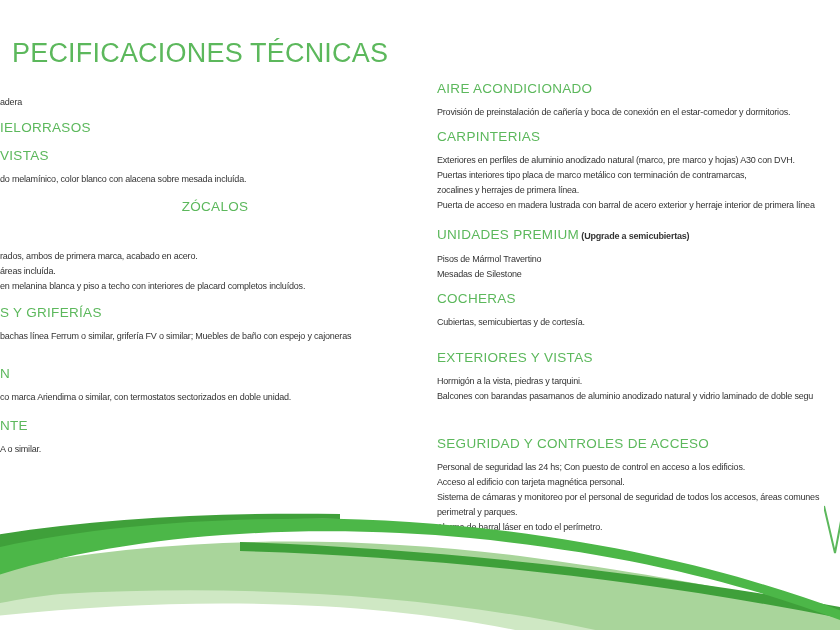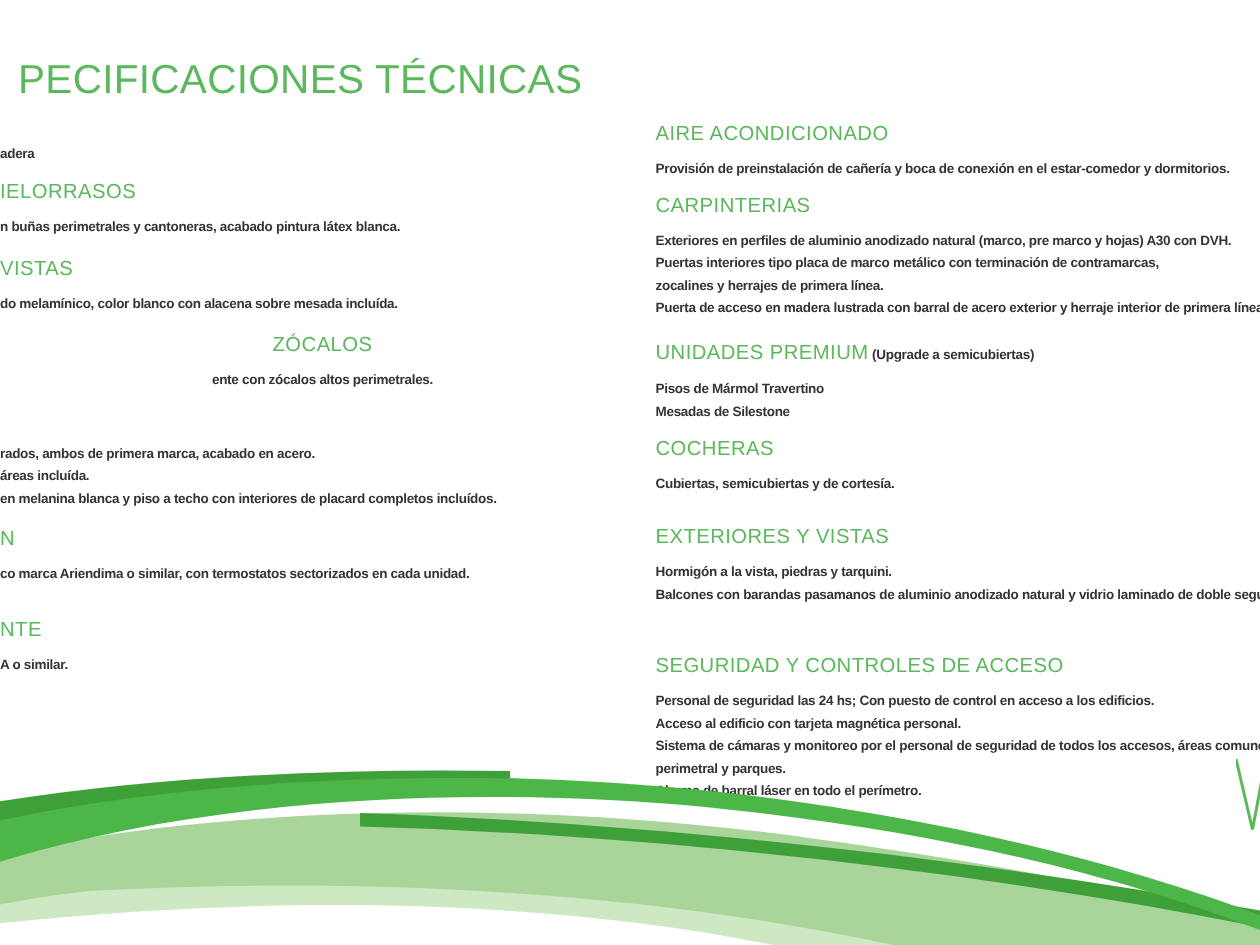--- a/index.html
+++ b/index.html
@@ -19,21 +19,21 @@
   .col-right{left:437px;top:78px;width:420px;padding-top:3px;}
   section{margin:0;}
   section h2{
     margin:0 0 8px 0;font-size:13.5px;line-height:16px;font-weight:400;
     letter-spacing:.3px;color:var(--accent);white-space:nowrap;
   }
   section h2 .suffix{
     font-size:9px;font-weight:700;letter-spacing:-.2px;color:var(--body-text);
   }
   section p{
-    margin:0;font-size:9px;line-height:15px;font-weight:700;
+    margin:0;font-size:9px;line-height:15px;font-weight:400;
     letter-spacing:-.2px;color:var(--body-text);white-space:nowrap;
   }
   
   .col-left section:nth-of-type(1){margin-top:0;}
   .col-left section:nth-of-type(2){margin-top:10px;}
   .col-left section:nth-of-type(3){margin-top:12px;}
   .col-left section:nth-of-type(4){margin-top:12px;text-align:center;}
   .col-left section:nth-of-type(5){margin-top:34px;}
   .col-left section:nth-of-type(6){margin-top:0px;}
   .col-left section:nth-of-type(7){margin-top:11px;}
@@ -52,40 +52,42 @@
 <body>
 
 <h1 class="page-title">PECIFICACIONES TÉCNICAS</h1>
 
 <div class="col col-left">
     <section>
       <p>adera</p>
     </section>
     <section>
       <h2>IELORRASOS</h2>
-      <p>n buñas perimetrales y cantoneras, acabado pintura látex blanca.</p>
     </section>
     <section>
       <h2>VISTAS</h2>
       <p>do melamínico, color blanco con alacena sobre mesada incluída.</p>
     </section>
     <section>
       <h2>ZÓCALOS</h2>
-      <p>ente con zócalos altos perimetrales.</p>
     </section>
     <section>
       <p>rados, ambos de primera marca, acabado en acero.</p>
       <p>áreas incluída.</p>
     </section>
     <section>
       <p>en melanina blanca y piso a techo con interiores de placard completos incluídos.</p>
     </section>
     <section>
+      <h2>S Y GRIFERÍAS</h2>
+      <p>bachas línea Ferrum o similar, grifería FV o similar; Muebles de baño con espejo y cajoneras</p>
+    </section>
+    <section>
       <h2>N</h2>
-      <p>co marca Ariendima o similar, con termostatos sectorizados en cada unidad.</p>
+      <p>co marca Ariendima o similar, con termostatos sectorizados en doble unidad.</p>
     </section>
     <section>
       <h2>NTE</h2>
       <p>A o similar.</p>
     </section>
   </div>
 <div class="col col-right">
     <section>
       <h2>AIRE ACONDICIONADO</h2>
       <p>Provisión de preinstalación de cañería y boca de conexión en el estar-comedor y dormitorios.</p>

